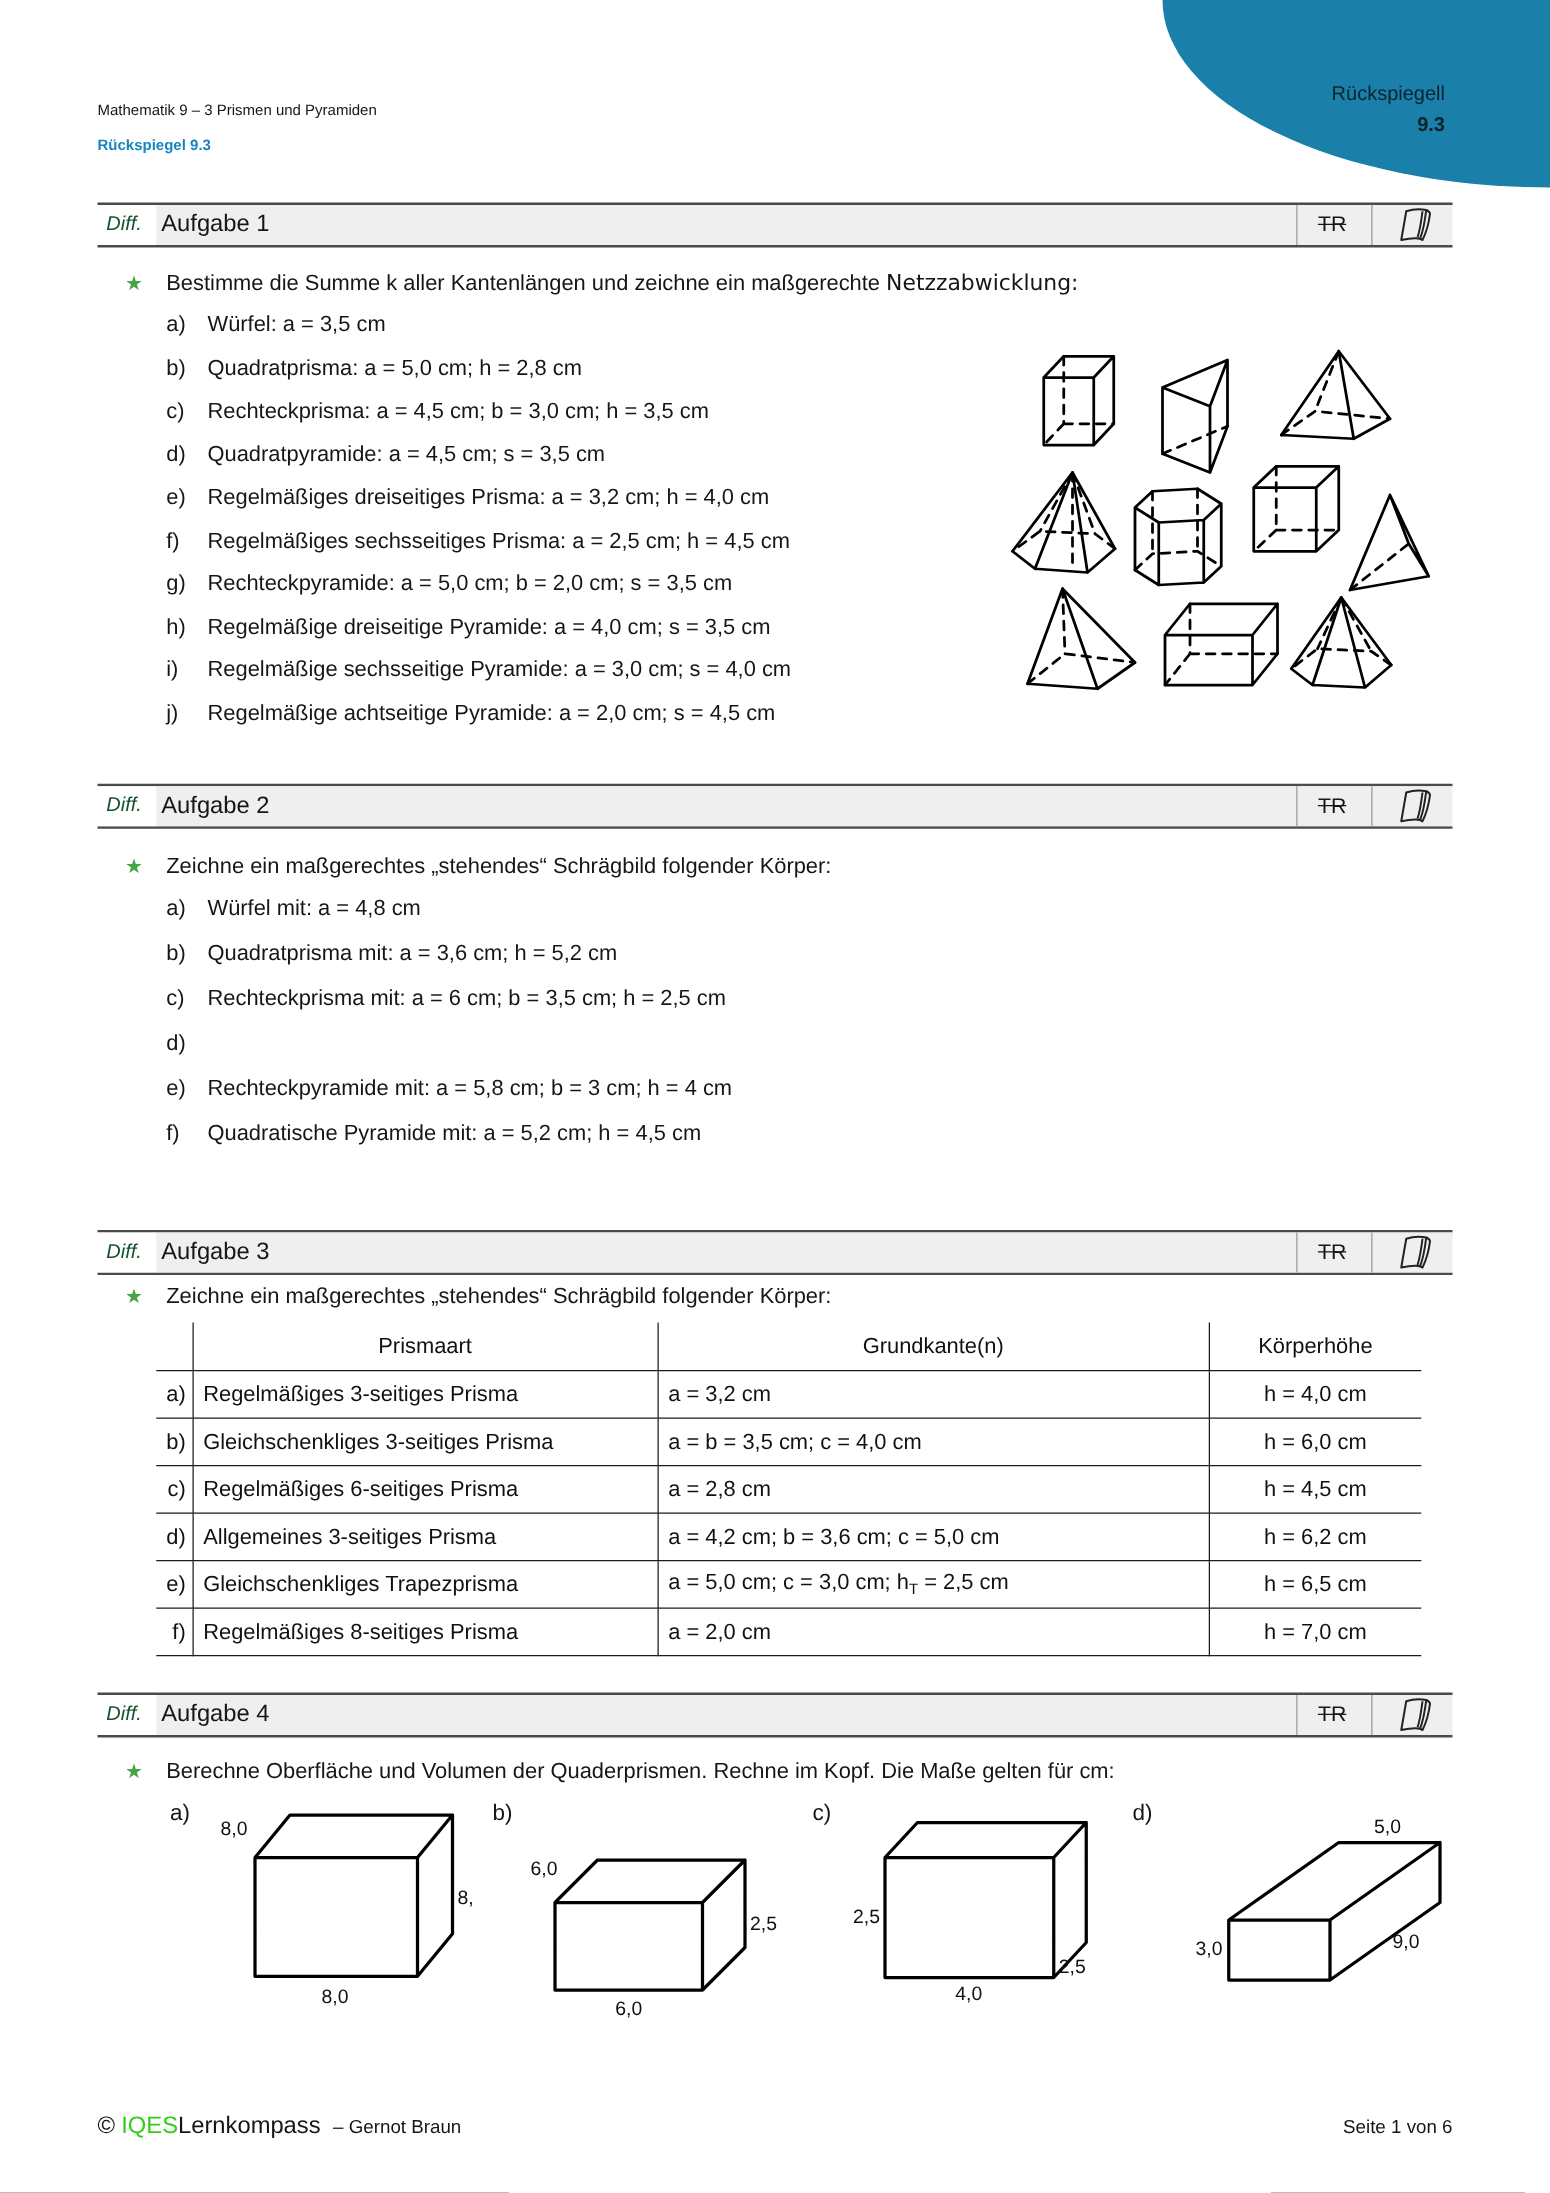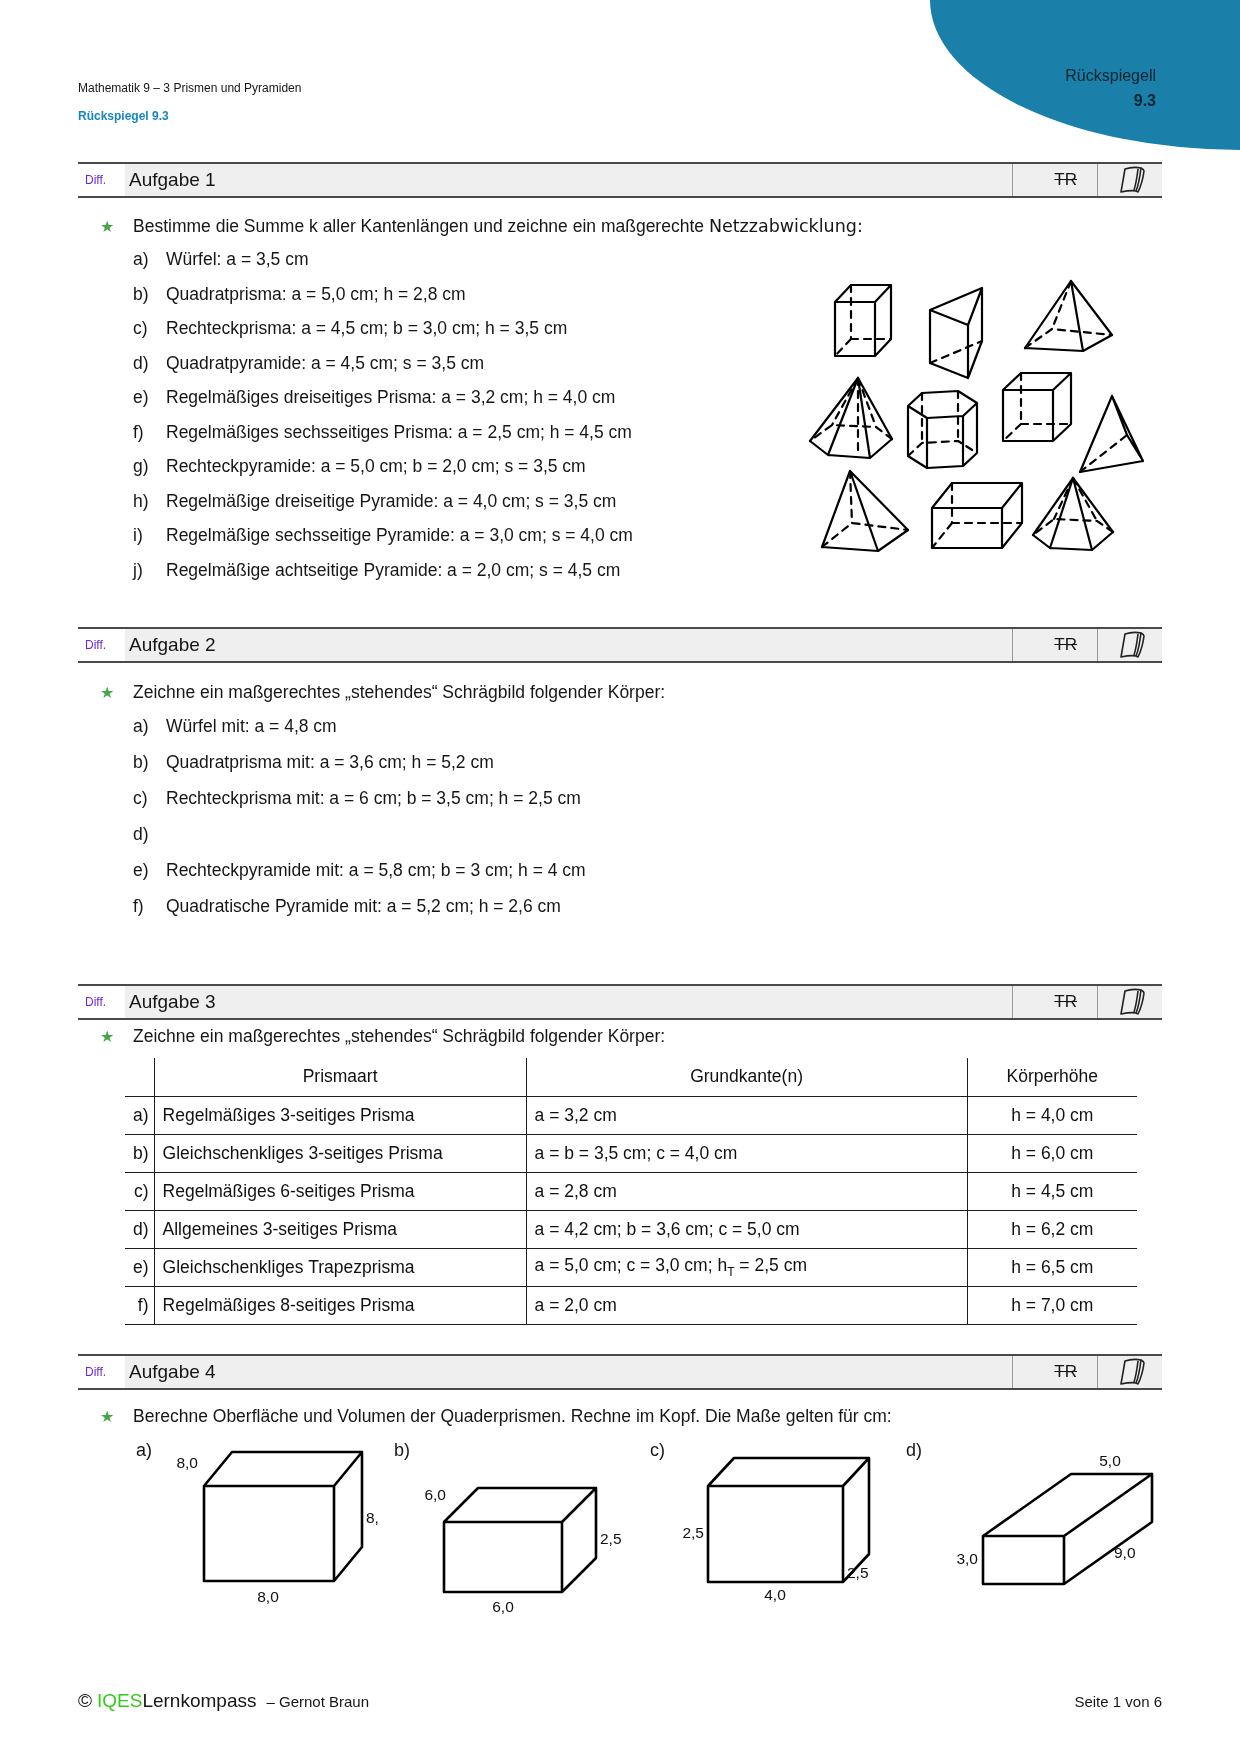--- a/index.html
+++ b/index.html
@@ -13,25 +13,25 @@
   .hdr .ref { color:#1786c0; font-weight:bold; margin-top:8px; }
   .corner { position:absolute; top:0; right:0; width:310px; height:150px;
     background:#1a7fa9; border-bottom-left-radius:310px 150px; }
   .corner-inner { position:absolute; top:66px; right:84px; text-align:right;
     color:#09242e; font-size:16px; line-height:20px; }
   .corner-inner .num { font-weight:bold; margin-top:5px; }
   
   .bar { position:absolute; left:78px; width:1084px; height:36px; display:flex;
     border-top:2px solid #4a4a4a; border-bottom:2px solid #4a4a4a; box-sizing:border-box; }
   .bar .diff { width:47px; background:#fff; display:flex; align-items:center;
-    padding-left:7px; font-size:12px; color:#6d28d9; box-sizing:border-box; }
+    padding-left:7px; font-size:16px; color:#14532d; box-sizing:border-box;font-style:italic; }
   .bar .main { flex:1; background:#efefef; display:flex; align-items:center; }
   .bar .title { font-size:19px; padding-left:4px; }
   .bar .right { margin-left:auto; display:flex; align-items:stretch; height:100%; }
-  .bar .trbox { display:flex; align-items:center; padding:0 20px 0 41px; border-left:1px solid #9a9a9a; }
+  .bar .trbox { display:flex; align-items:center; padding:0 20px 0 16px; border-left:1px solid #9a9a9a; }
   .bar .tr { font-size:17px; text-decoration:line-through; }
   .bar .iconbox { display:flex; align-items:center; padding:0 16px; border-left:1px solid #9a9a9a; }
   
   .intro { position:absolute; left:100px; display:flex; align-items:flex-start; font-size:17.5px; }
   .star { color:#46a546; font-size:16px; width:33px; flex:0 0 33px; padding-top:1px; }
   .alt-font { font-family:"DejaVu Sans", sans-serif; }
   .items { position:absolute; left:133px; }
   .item { display:flex; font-size:17.5px; }
   .item .lt { width:33px; flex:0 0 33px; }
   .items-a1 .item { height:34.5px; }
@@ -234,21 +234,21 @@
       </div>
     <div class="item">
         <span class="lt">d)</span>
       </div>
     <div class="item">
         <span class="lt">e)</span>
         <span>Rechteckpyramide mit: a = 5,8 cm; b = 3 cm; h = 4 cm</span>
       </div>
     <div class="item">
         <span class="lt">f)</span>
-        <span>Quadratische Pyramide mit: a = 5,2 cm; h = 2,6 cm</span>
+        <span>Quadratische Pyramide mit: a = 5,2 cm; h = 4,5 cm</span>
       </div>
   </div>
 
   <div class="bar" style="top:984px">
     <div class="diff">Diff.</div>
     <div class="main">
       <span class="title">Aufgabe 3</span>
       <span class="right">
         <span class="trbox">
             <span class="tr">TR</span>

